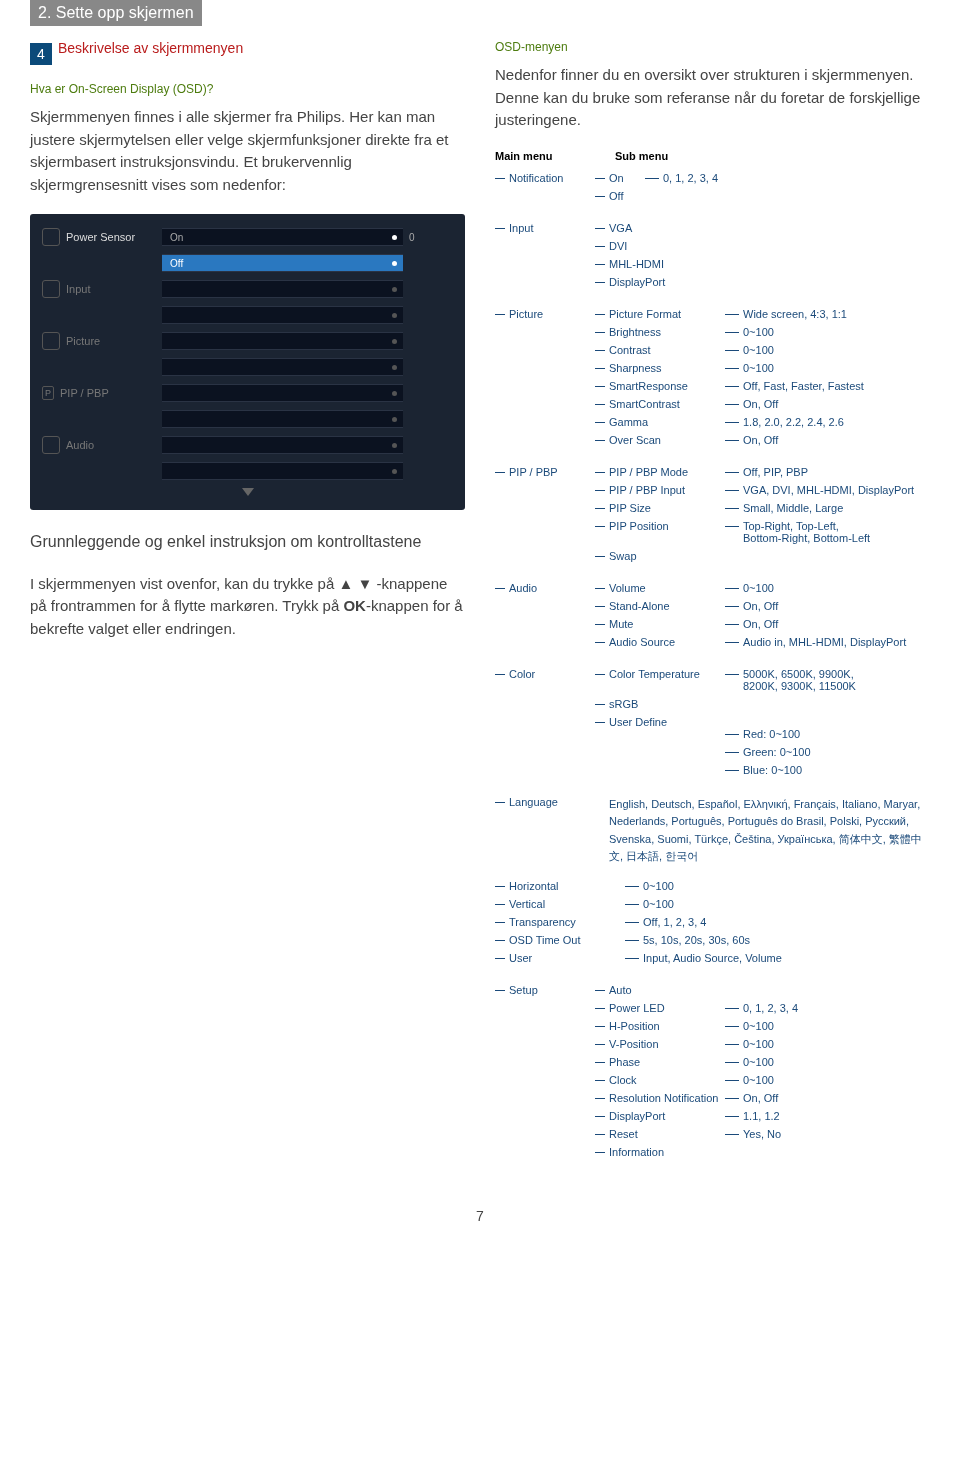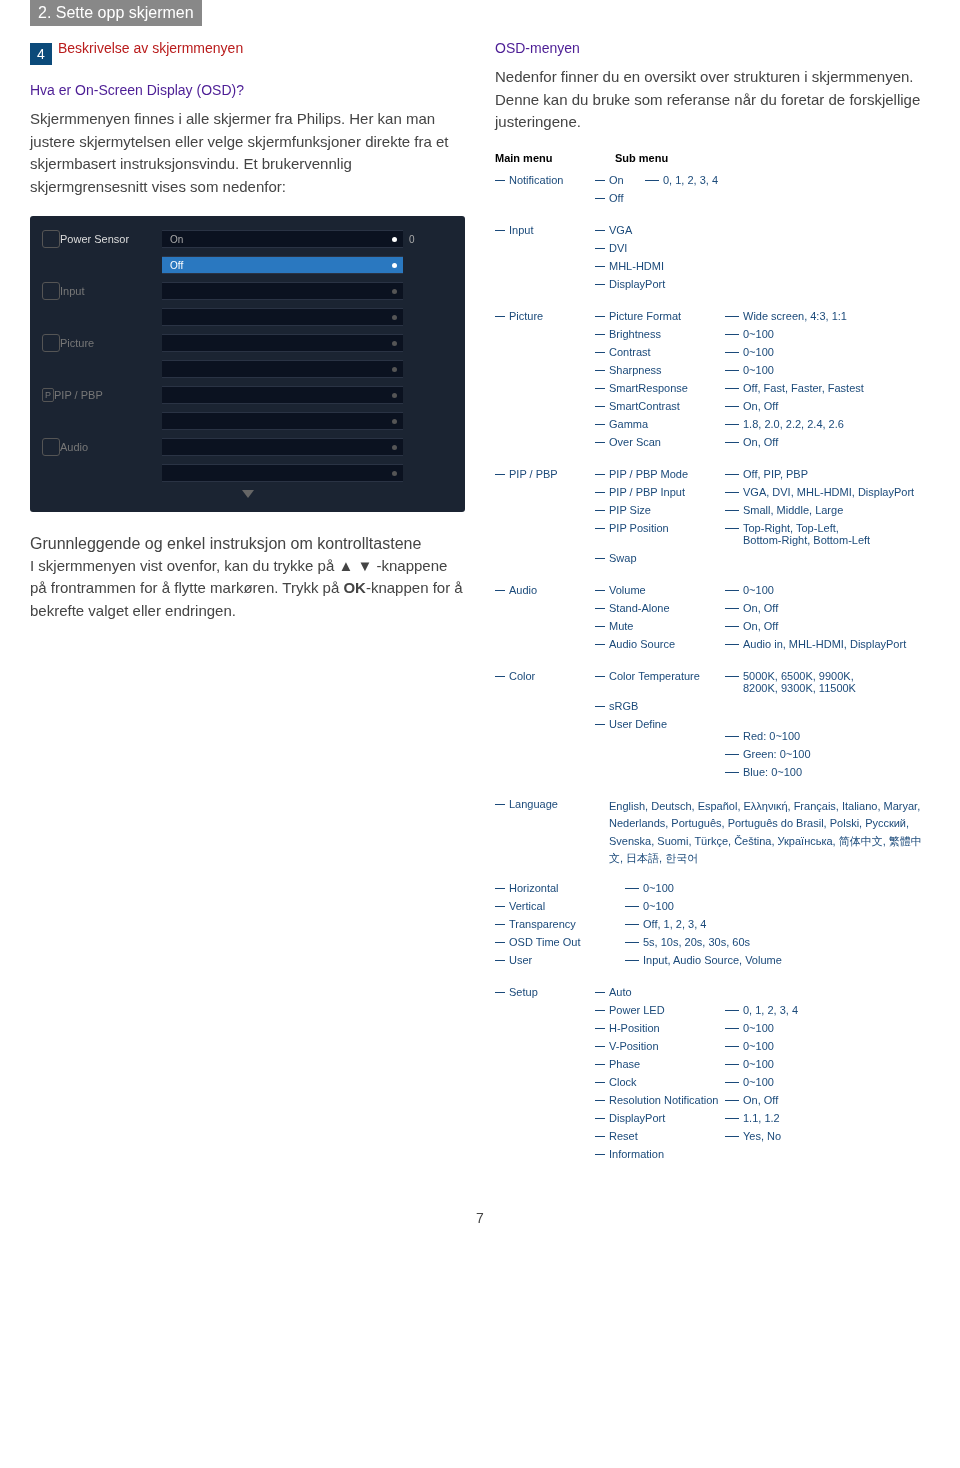--- a/index.html
+++ b/index.html
@@ -5,36 +5,36 @@
   * { box-sizing: border-box; margin: 0; padding: 0; }
   body { font-family: Arial, sans-serif; background: #fff; width: 960px; margin: 0 auto; color: #333; }
   .page { padding: 0 30px 30px 30px; }
   .header-bar { background: #888; color: #fff; padding: 4px 8px; font-size: 16px; display: inline-block; margin-bottom: 14px; }
   .two-col { display: flex; gap: 30px; }
   .left-col { flex: 1; }
   .right-col { flex: 1; }
   .step-label { display: flex; align-items: center; gap: 6px; margin-bottom: 14px; }
   .step-num { background: #0b4a7a; color: #fff; width: 22px; height: 22px; display: inline-flex; align-items: center; justify-content: center; font-size: 14px; }
   .section-title, h3 { color: #b91c1c; font-size: 14px; font-weight: normal; margin-bottom: 12px; }
-  .subheading { color: #4c1d95; font-size: 14px; margin-bottom: 10px; }
+  .subheading { color: #4d7c0f; font-size: 12px; margin-bottom: 10px; }
   .body-text { color: #444; font-size: 15px; line-height: 1.5; margin-bottom: 18px; }
   
   .osd-panel { background: #1b2432; color: #aaa; padding: 10px 12px 14px; border-radius: 3px; margin-bottom: 22px; }
   .osd-row { display: flex; align-items: center; height: 26px; font-size: 11px; }
-  .osd-left { width: 120px; display: flex; align-items: center; gap: 0; color: #ddd; }
+  .osd-left { width: 120px; display: flex; align-items: center; gap: 6px; color: #ddd; }
   .osd-left.faded { color: #777; }
   .icon-square { width: 18px; height: 18px; border: 1px solid #555; border-radius: 3px; display: inline-block; }
   .osd-mid { flex: 1; height: 18px; background: #0b1220; border-top: 1px solid #2a3344; border-bottom: 1px solid #2a3344; margin-right: 6px; display: flex; align-items: center; padding-left: 8px; font-size: 10px; color: #aaa; position: relative; }
   .osd-mid.highlight { background: #2a78c0; color: #fff; }
   .dot { position: absolute; right: 6px; width: 5px; height: 5px; background: #fff; border-radius: 50%; }
   .dot.dim { background: #555; }
   .osd-right { width: 44px; text-align: left; font-size: 10px; color: #aaa; }
   .triangle-down { width: 0; height: 0; border-left: 6px solid transparent; border-right: 6px solid transparent; border-top: 8px solid #666; margin: 4px auto 0; }
   
-  .small-heading { color: #444; font-size: 16px; margin-bottom: 0; line-height:1.3 }
+  .small-heading { color: #444; font-size: 16px; margin-bottom: 20px; line-height:1.3 }
   
   .tree-header { display: flex; gap: 20px; font-size: 11px; font-weight: bold; color: #000; margin-bottom: 10px; }
   .tree-header .mh1 { width: 100px; }
   .tree { font-size: 11px; color: #1b4a7a; }
   .main-item { display: flex; margin-bottom: 14px; position: relative; }
   .main-label { width: 100px; position: relative; padding-left: 14px; }
   .main-label::before { content:''; position:absolute; left:0; top:6px; width:10px; height:1px; background:#1b4a7a; }
   .sub-block { flex: 1; }
   .sub-row { display: flex; margin-bottom: 6px; position: relative; }
   .sub-label { width: 130px; position: relative; padding-left: 14px; }

